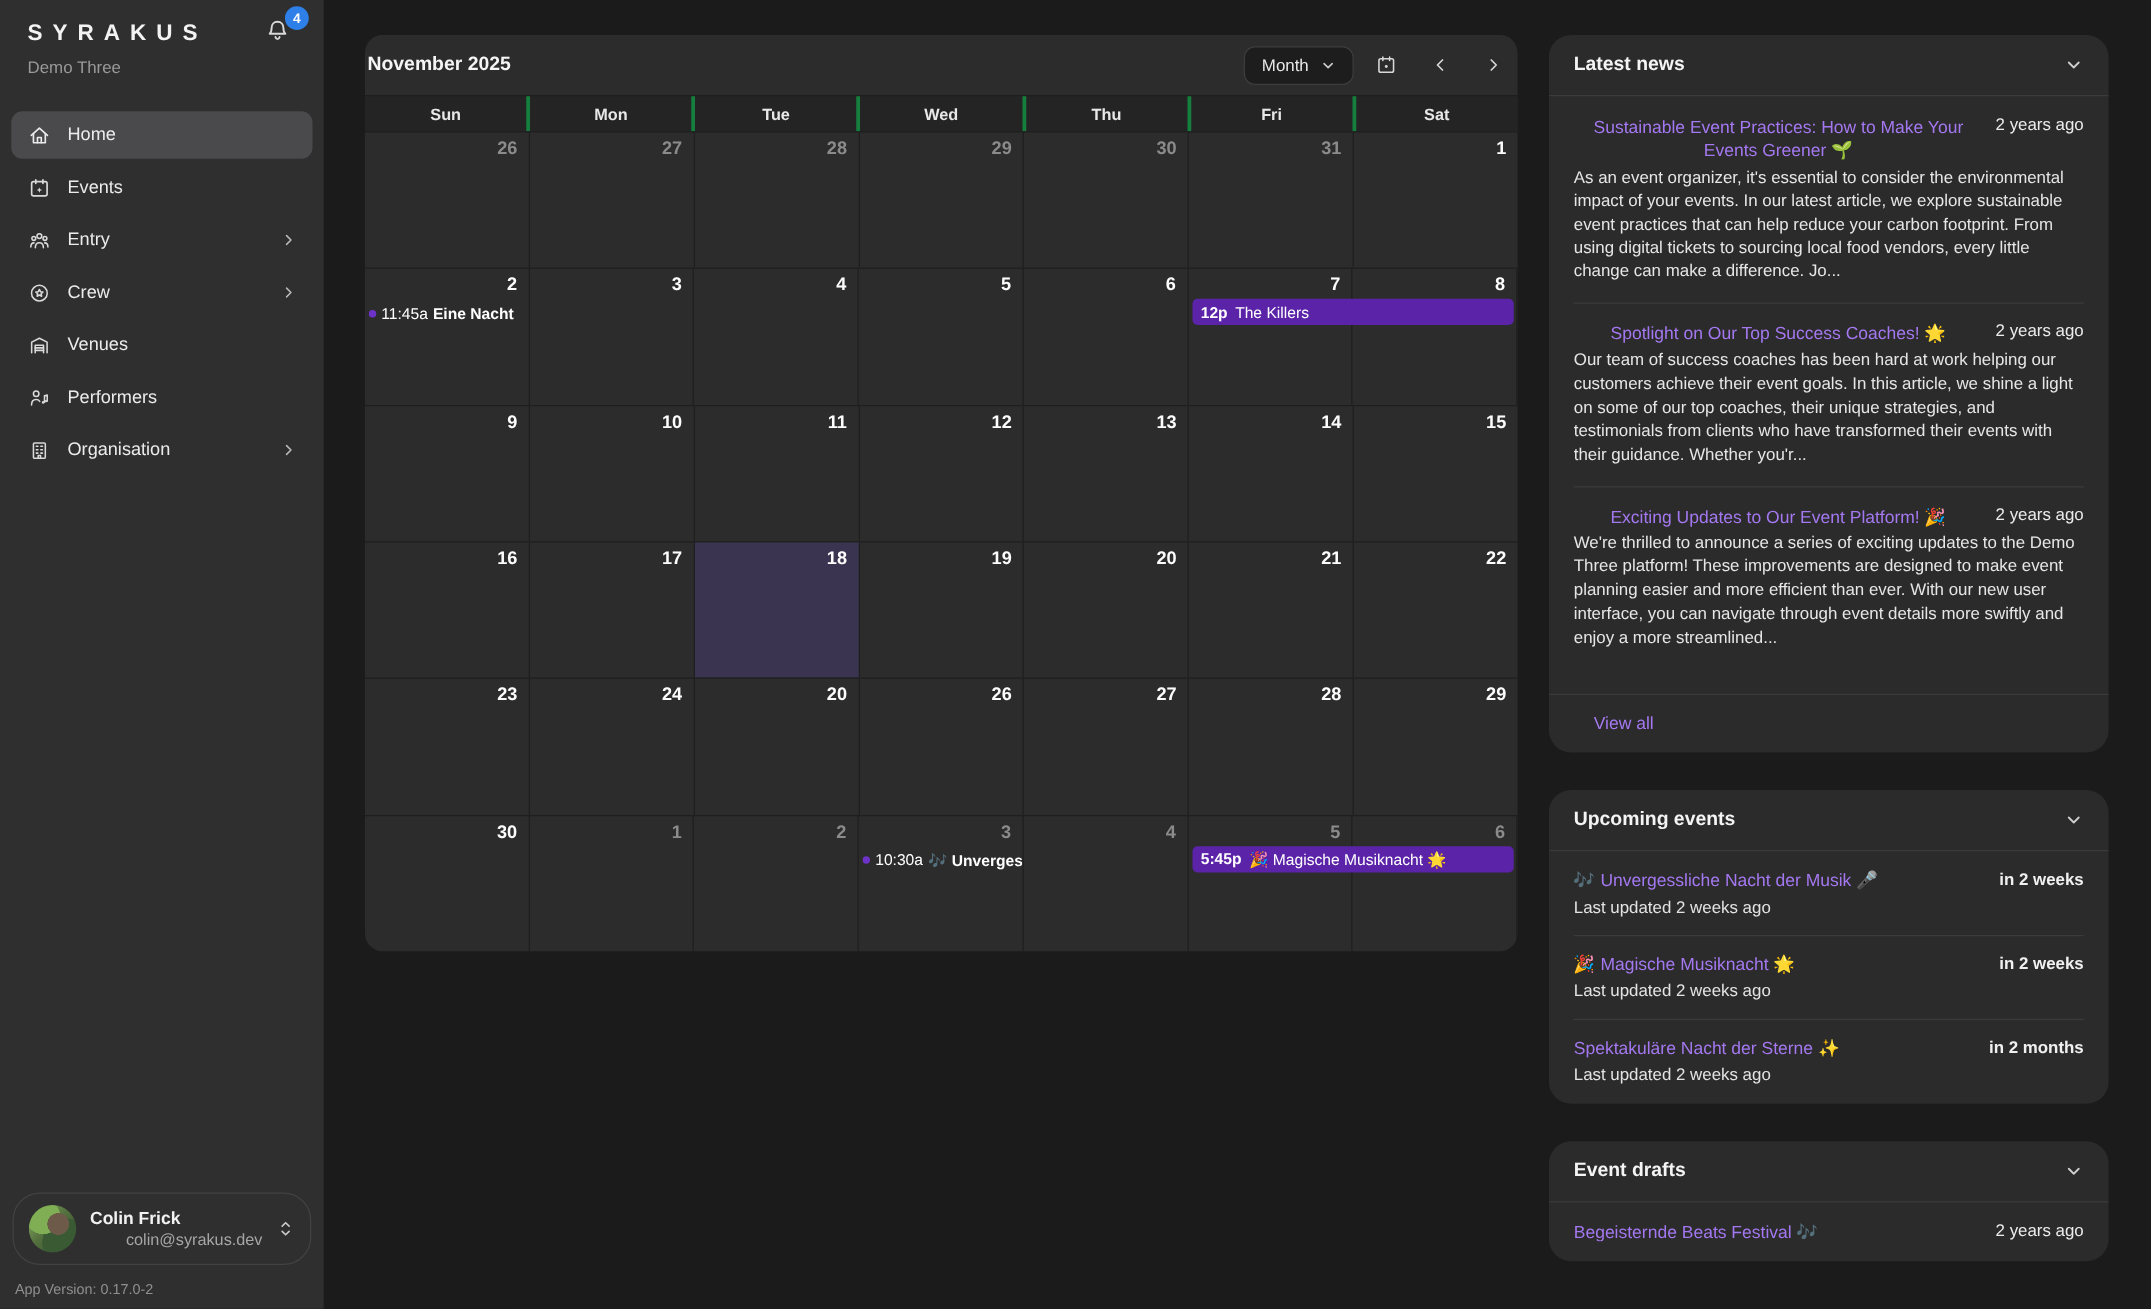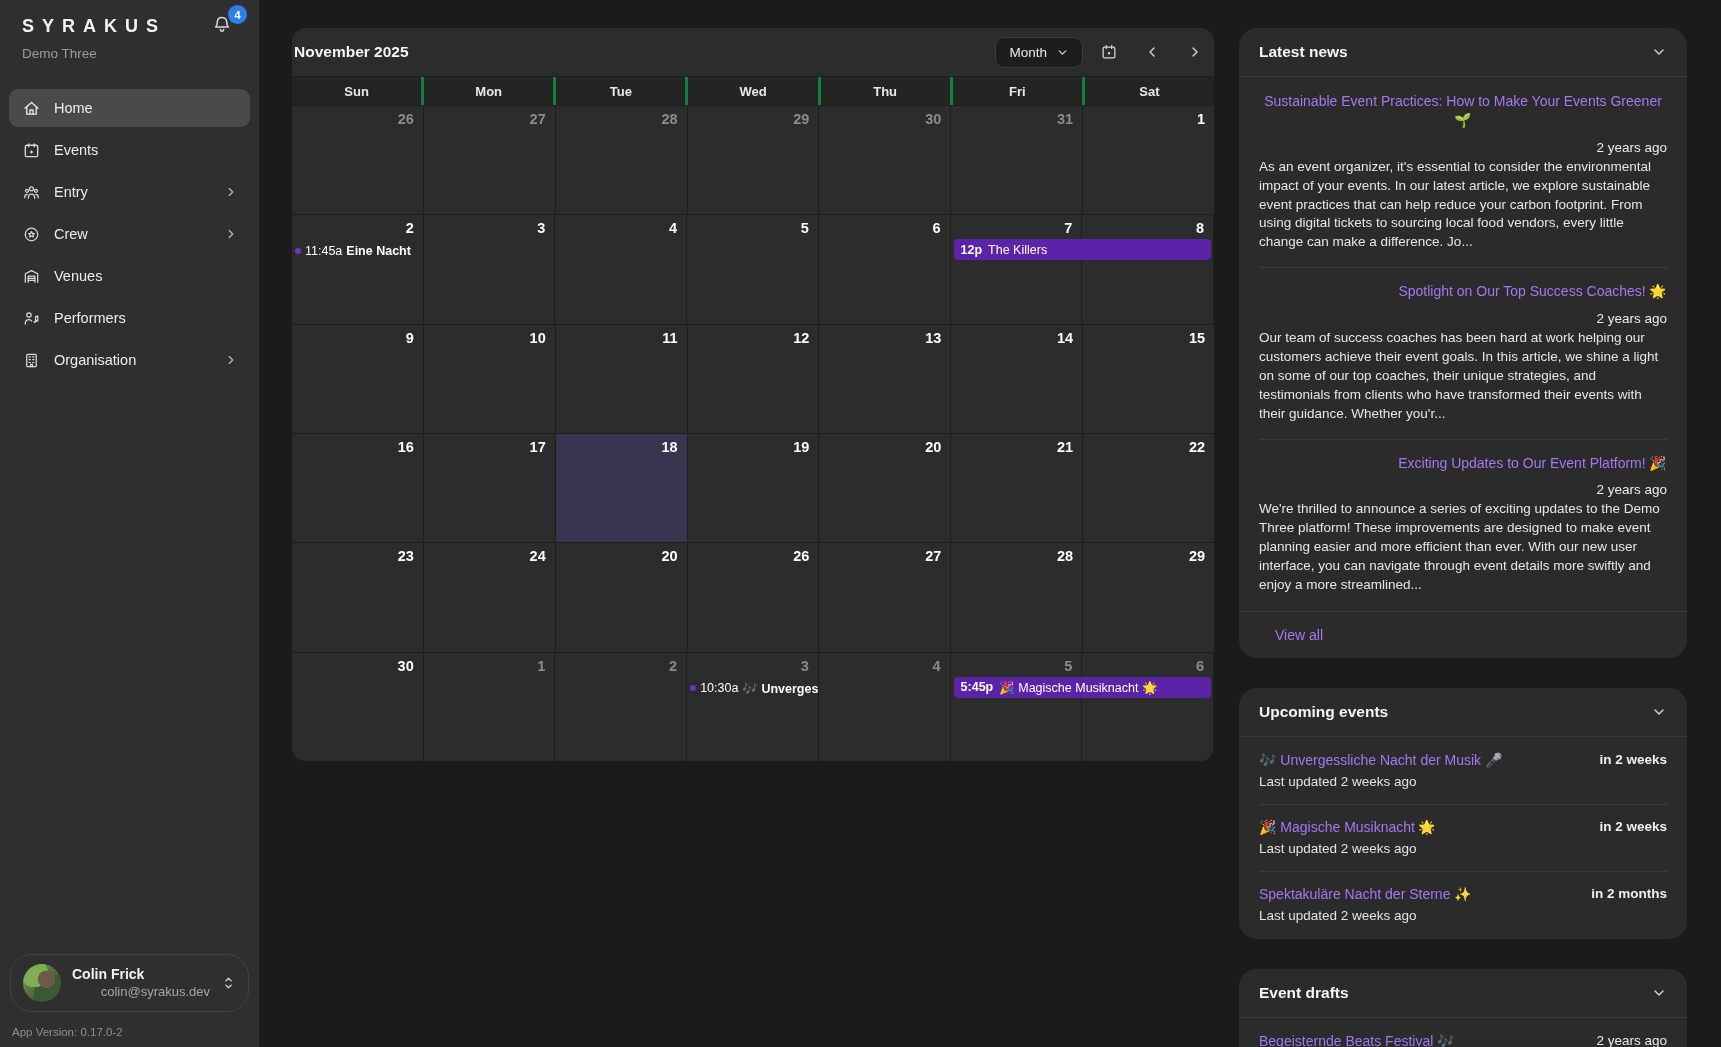--- a/index.html
+++ b/index.html
@@ -84,26 +84,26 @@
   
   .right-col { position:absolute; left:980px; top:28px; width:448px; bottom:0; overflow:hidden; }
   .card { background:#2b2b2b; border-radius:18px; margin-bottom:30px; overflow:hidden; }
   .card-header { display:flex; align-items:center; justify-content:space-between;
     padding:15px 20px; cursor:pointer; }
   .card-title { font-size:15.5px; font-weight:700; color:#f4f4f4; }
   .hr { height:1px; background:#3b3b3b; }
   .news-body { padding:1px 20px; }
   .article { padding:14px 0 15px; }
   .article + .article { border-top:1px solid #3b3b3b; }
-  .a-toprow { display:flex; align-items:flex-end; gap:10px;flex-direction:column; }
+  .a-toprow { display:flex; align-items:flex-start; gap:10px; }
   .a-title { flex:1; text-align:center; color:#a478f0; font-size:14px; font-weight:500;
     line-height:1.35; cursor:pointer; }
   .a-age { font-size:13.5px; color:#ececec; white-space:nowrap; }
   .a-body { margin-top:3px; font-size:13.5px; color:#e6e6e6; line-height:1.4; }
-  .card-footer { border-top:1px solid #3b3b3b; padding:14px 36px; }
+  .card-footer { border-top:1px solid #3b3b3b; padding:14px 36px;margin-top:19px; }
   .view-all { color:#a478f0; font-size:14px; cursor:pointer; }
   .list-body { padding:1px 20px; }
   .u-item { padding:14px 0 15px; }
   .u-item + .u-item { border-top:1px solid #3b3b3b; }
   .u-toprow { display:flex; align-items:center; justify-content:space-between; gap:10px; }
   .u-title { color:#a478f0; font-size:14px; font-weight:500; cursor:pointer;
     overflow:hidden; white-space:nowrap; text-overflow:ellipsis; }
   .u-when { font-size:13.5px; font-weight:700; color:#f0f0f0; white-space:nowrap; }
   .u-updated { margin-top:6px; font-size:13.5px; color:#e3e3e3; }
 </style>

